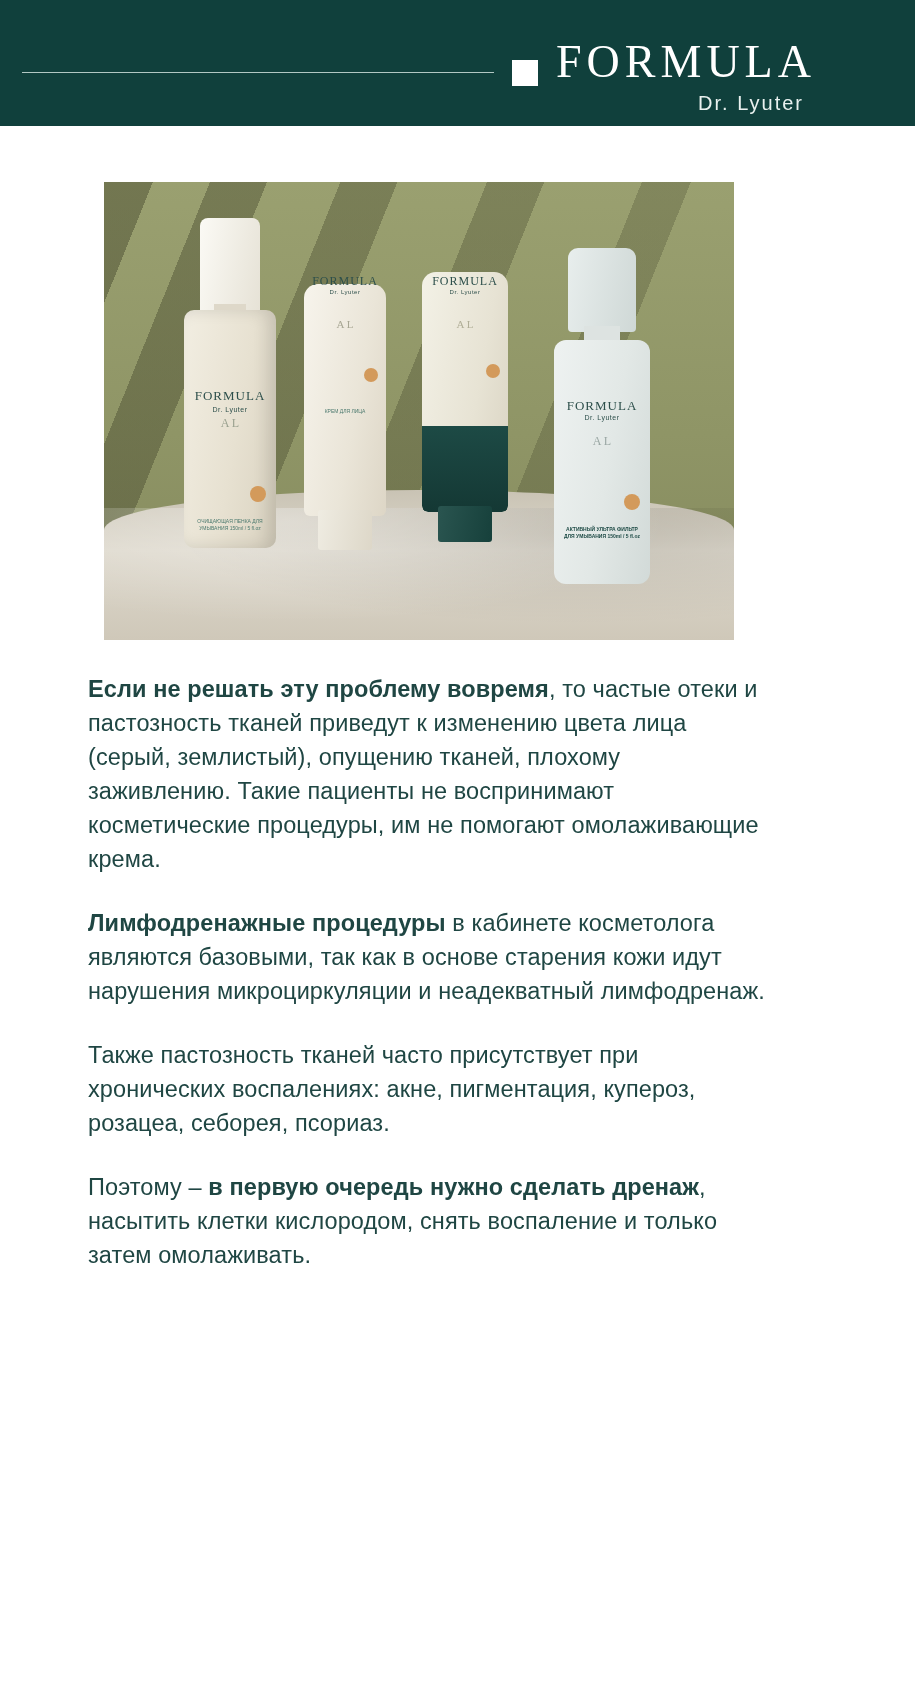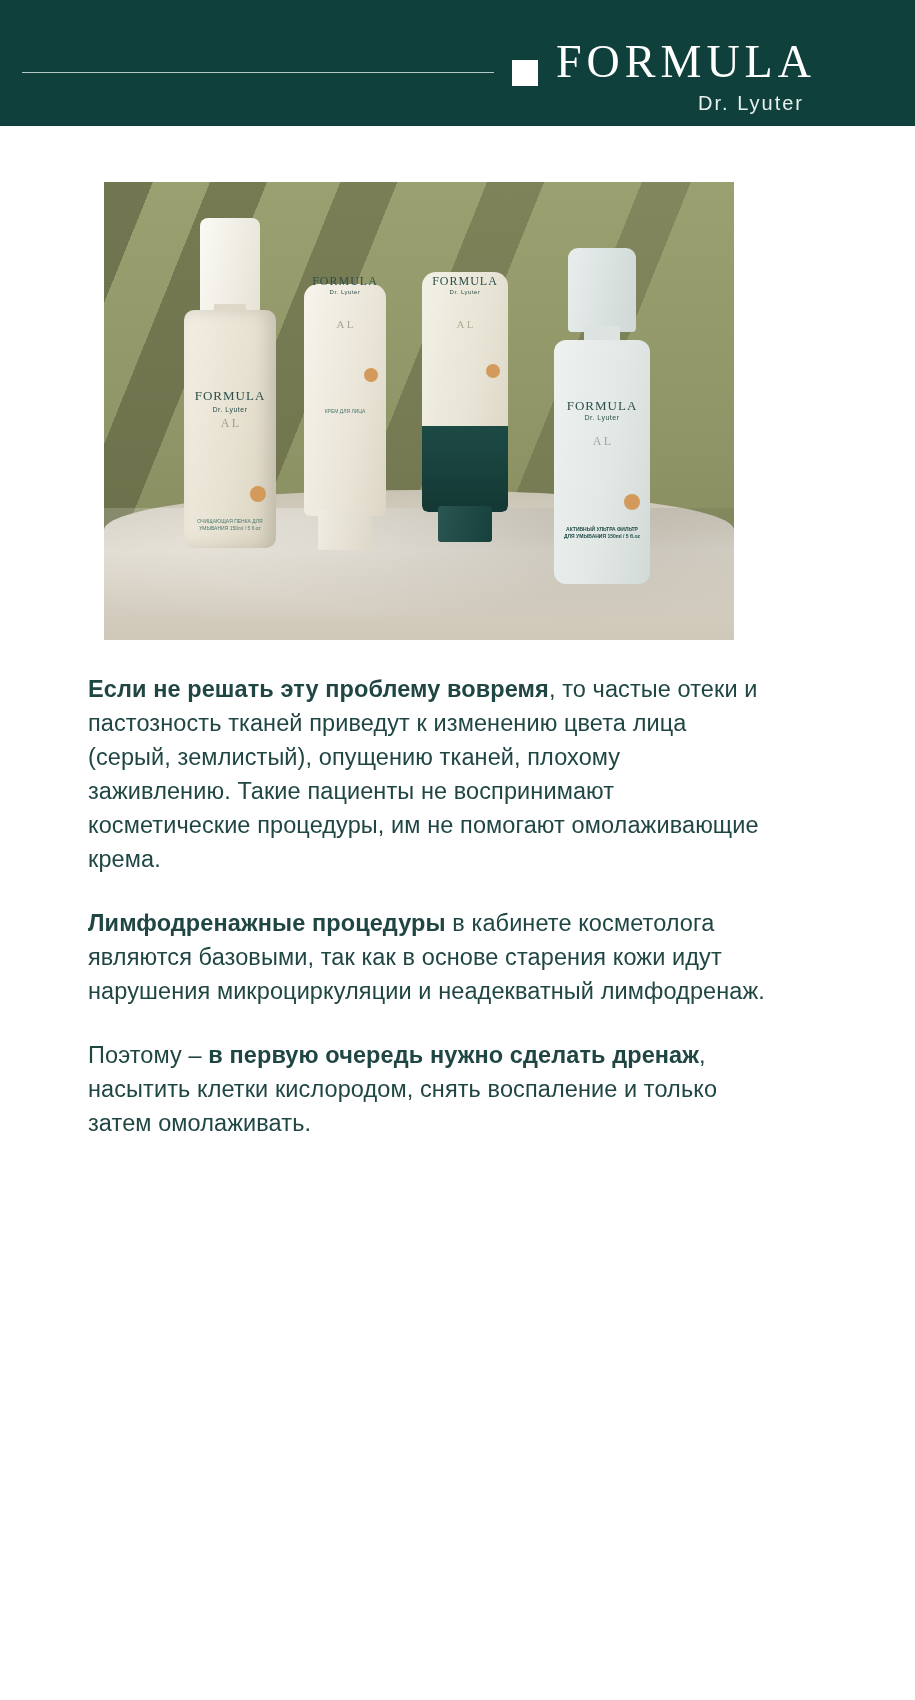--- a/index.html
+++ b/index.html
@@ -303,16 +303,19 @@
   </div>
 </div>
 
 <div class="content">
   <p class="para">
     <b>Если не решать эту проблему вовремя</b><span>, то частые отеки и пастозность тканей приведут к изменению цвета лица (серый, землистый), опущению тканей, плохому заживлению. Такие пациенты не воспринимают косметические процедуры, им не помогают омолаживающие крема.</span>
   </p>
   <p class="para">
     <b>Лимфодренажные процедуры</b><span> в кабинете косметолога являются базовыми, так как в основе старения кожи идут нарушения микроциркуляции и неадекватный лимфодренаж.</span>
   </p>
+  <p class="para">
+    <span>Также пастозность тканей часто присутствует при хронических воспалениях: акне, пигментация, купероз, розацеа, себорея, псориаз.</span>
+  </p>
   <p class="para last">
     <span>Поэтому – </span><b> в первую очередь нужно сделать дренаж</b><span>, насытить клетки кислородом, снять воспаление  и только затем омолаживать.</span>
   </p>
 </div>
 
 </body></html>

